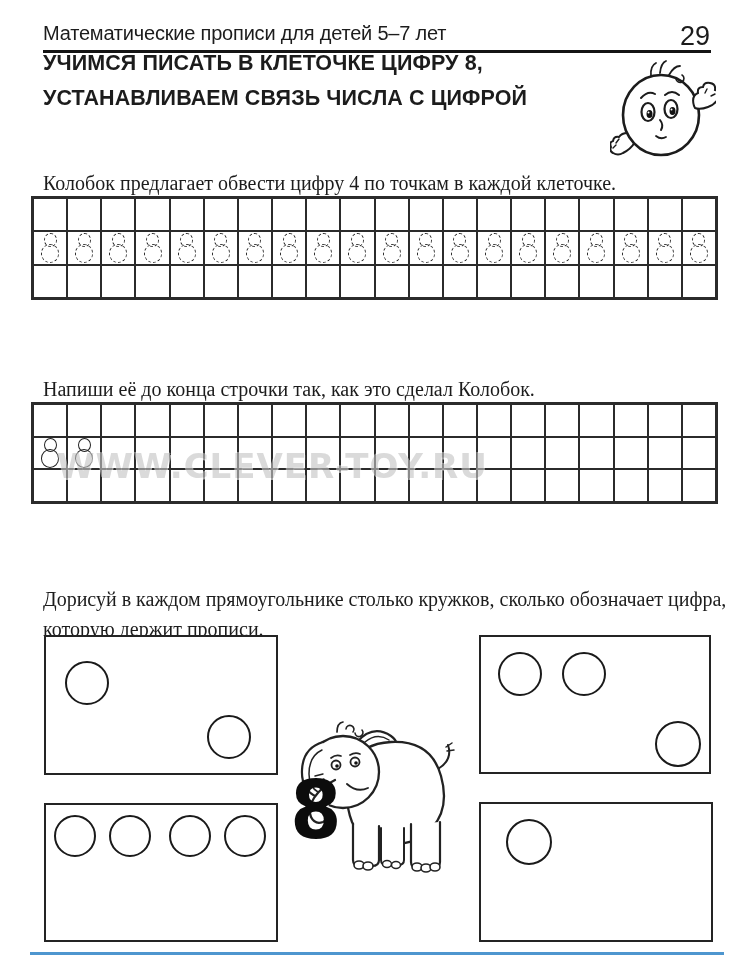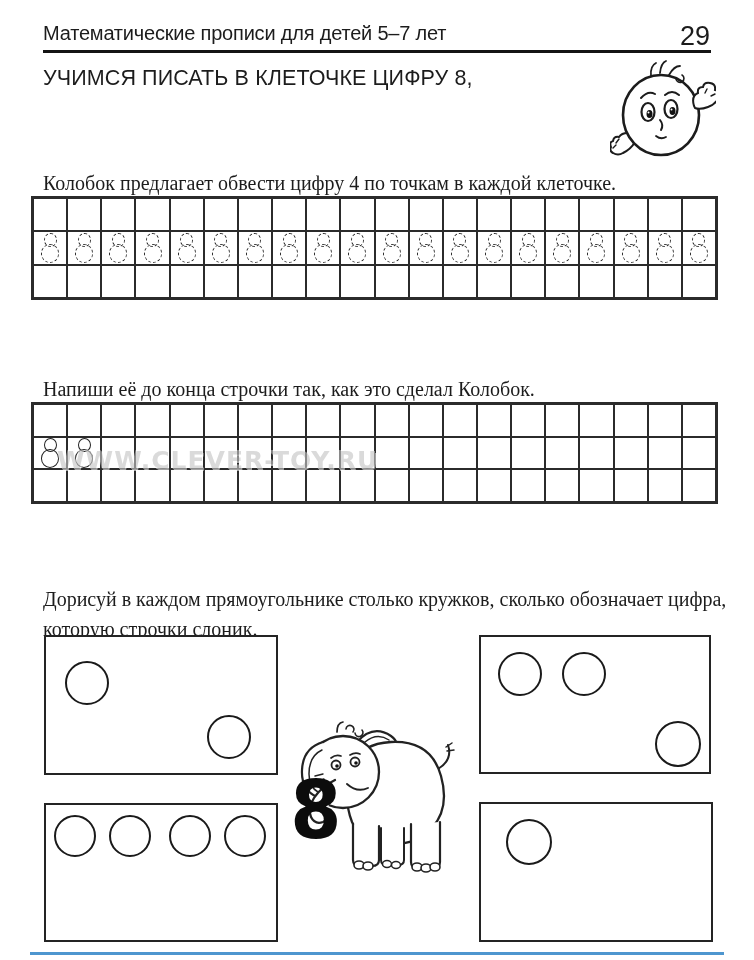--- a/index.html
+++ b/index.html
@@ -18,22 +18,22 @@
     position:absolute;left:43px;top:22px;
     font-family:"Liberation Sans",sans-serif;font-size:20px;letter-spacing:-0.2px;
   }
   .page-number{
     position:absolute;right:44px;top:21px;
     font-family:"Liberation Sans",sans-serif;font-size:27px;
   }
   .header-rule{position:absolute;left:43px;width:668px;top:50px;height:3px;background:#141414;}
   
   .lesson-title{
-    position:absolute;left:43px;top:61px;
-    font-family:"Liberation Sans",sans-serif;font-weight:normal;font-size:21.5px;line-height:35px;
+    position:absolute;left:43px;top:46px;
+    font-family:"Liberation Sans",sans-serif;font-weight:bold;font-size:21.5px;line-height:35px;
     letter-spacing:0.1px;
   }
   
   .instr{position:absolute;left:43px;font-size:20px;line-height:30px;width:690px;}
   #instr-trace{top:148px;}
   #instr-write{top:354px;}
   #instr-draw{top:564px;}
   
   .grid{
     position:absolute;left:31px;width:687px;box-sizing:border-box;
@@ -49,21 +49,21 @@
     width:18px;height:30px;display:block;
   }
   .digit8 i{position:absolute;display:block;box-sizing:border-box;border-radius:50%;background:transparent;}
   .digit8 .top{left:2.5px;top:0;width:13px;height:14px;}
   .digit8 .bot{left:0;top:11.5px;width:18px;height:18.5px;}
   .digit8.dotted i{border:1.6px dashed #2f2f2f;}
   .digit8.solid i{border:1.8px solid #222;}
   
   .watermark{
     position:absolute;left:57px;top:446px;z-index:6;
-    font-family:"DejaVu Sans",sans-serif;font-weight:bold;font-size:25px;letter-spacing:1px;
+    font-family:"DejaVu Sans",sans-serif;font-weight:bold;font-size:34px;letter-spacing:1px;
     color:var(--watermark);opacity:0.62;
     text-shadow:1px 2px 0 rgba(255,255,255,0.9), -1px -1px 0 rgba(255,255,255,0.7);
     white-space:nowrap;pointer-events:none;
   }
   
   .rect{position:absolute;box-sizing:border-box;border:2px solid #242424;background:#fff;}
   #rect-0{left:44px;top:635px;width:234px;height:140px;}
   #rect-1{left:479px;top:635px;width:232px;height:139px;}
   #rect-2{left:44px;top:803px;width:234px;height:139px;}
   #rect-3{left:479px;top:802px;width:234px;height:140px;}
@@ -84,20 +84,21 @@
 <body>
 
 <div class="page">
 
   <div class="header-title">Математические прописи для детей 5–7 лет</div>
   <div class="page-number">29</div>
   <div class="header-rule"></div>
 
   <div class="lesson-title">
     <div>УЧИМСЯ ПИСАТЬ В КЛЕТОЧКЕ ЦИФРУ 8,</div>
+    <div>УСТАНАВЛИВАЕМ СВЯЗЬ ЧИСЛА С ЦИФРОЙ</div>
   </div>
 
   <svg class="kolobok" viewBox="0 0 106 110" fill="none" stroke="#1c1c1c" stroke-linecap="round">
 
     <path d="M24,78 q-11,-3 -15,3 q-5,-1 -6,4 q-4,1 -2,6 q-2,4 2,6 q5,3 10,0 q8,-4 12,-11 z" fill="#fff" stroke-width="2"></path>
     <path d="M9,83 l-3,4 M6,89 l-3,3" stroke-width="1.4"></path>
 
     <ellipse cx="51" cy="59" rx="38" ry="40" fill="#fff" stroke-width="2.6"></ellipse>
 
     <path d="M41,20 q-1,-10 5,-13" stroke-width="1.8"></path>
@@ -356,21 +357,21 @@
       <div class="cell"></div>
       <div class="cell"></div>
       <div class="cell"></div>
       <div class="cell"></div>
       <div class="cell"></div>
       <div class="cell"></div>
       <div class="cell"></div>
     </div>
   <div class="watermark">WWW.CLEVER-TOY.RU</div>
 
-  <p class="instr" id="instr-draw">Дорисуй в каждом прямоугольнике столько кружков, сколько обозначает цифра, которую строчки слоник.</p>
+  <p class="instr" id="instr-draw">Дорисуй в каждом прямоугольнике столько кружков, сколько обозначает цифра, которую держит прописи.</p>
 
   <div class="rect" id="rect-0">
       <div class="circle" style="left: 19px; top: 24px; width: 44px; height: 44px;"></div>
       <div class="circle" style="left: 161px; top: 78px; width: 44px; height: 44px;"></div>
     </div>
   <div class="rect" id="rect-1">
       <div class="circle" style="left: 17px; top: 15px; width: 44px; height: 44px;"></div>
       <div class="circle" style="left: 81px; top: 15px; width: 44px; height: 44px;"></div>
       <div class="circle" style="left: 174px; top: 84px; width: 46px; height: 46px;"></div>
     </div>

